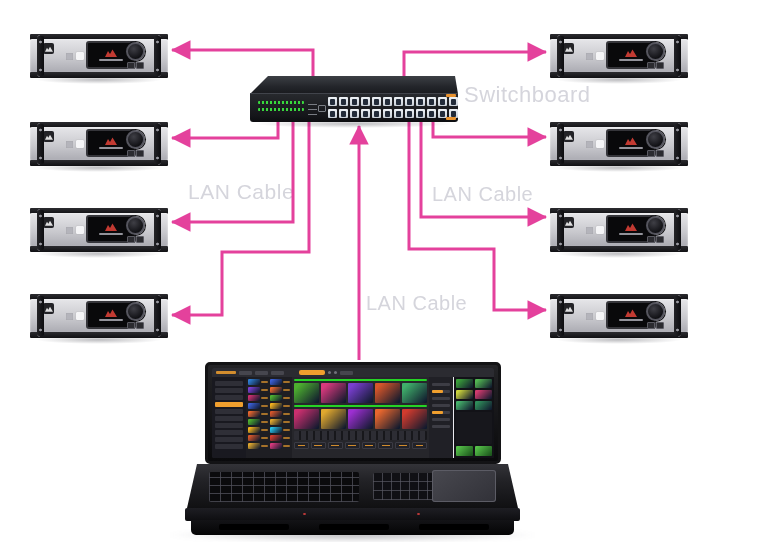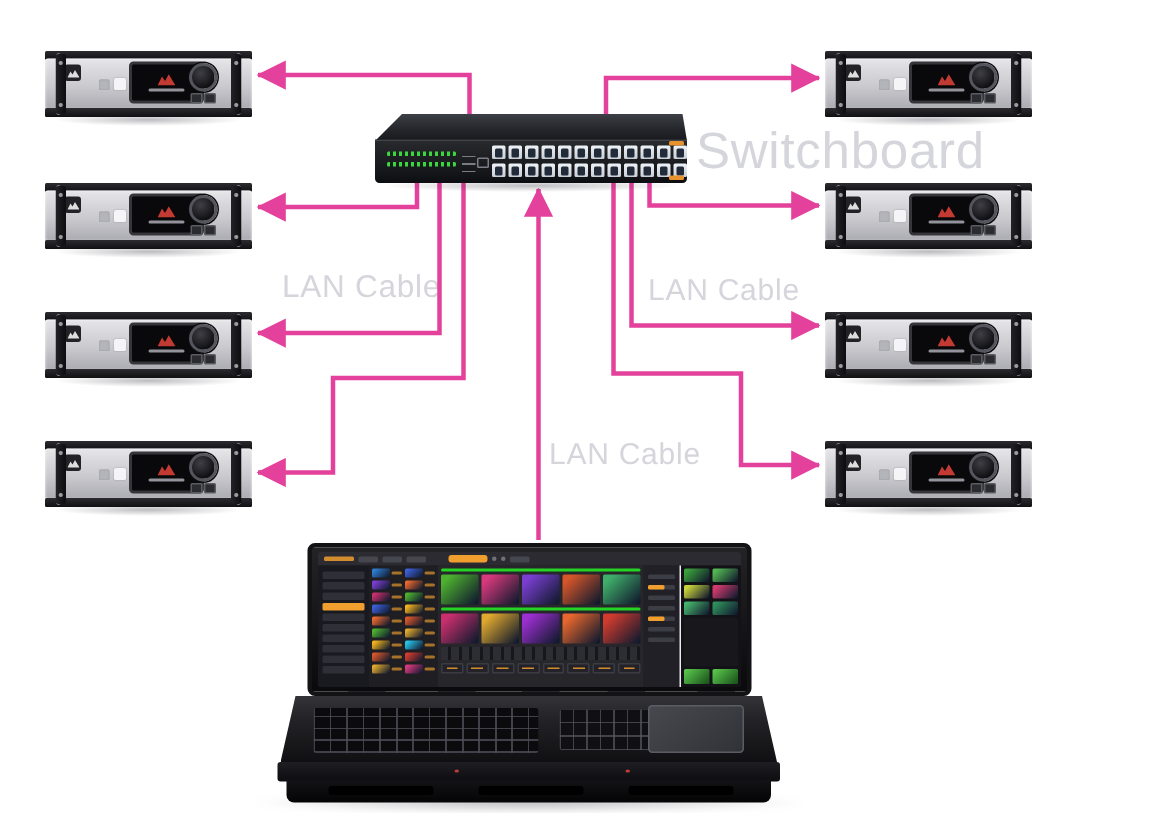--- a/index.html
+++ b/index.html
@@ -1,20 +1,20 @@
 <!DOCTYPE html>
 <html style="--pink: #e4419c; --label: #d5d5dc; --orange: #f09f2e; --green: #25d325; --uplink: #e8922e; --port-face: #eef2f6; --logo-red: #c23a32;"><head>
 <meta charset="utf-8">
 <style>
   html,body{margin:0;padding:0;background:#fff;font-family:"Liberation Sans",sans-serif;}
   .stage{position:relative;width:768px;height:542px;background:#fff;overflow:hidden;}
 
   
   .label{position:absolute;color:var(--label,#d5d5dc);z-index:1;white-space:nowrap;letter-spacing:.5px;}
-  .switchboard-label{left:464px;top:82px;font-size:34px;}
+  .switchboard-label{left:464px;top:82px;font-size:22px;}
   .lan-left{left:188px;top:180px;font-size:21px;}
   .lan-right{left:432px;top:183px;font-size:20px;}
   .lan-center{left:366px;top:292px;font-size:20px;}
 
   
   .connections{position:absolute;left:0;top:0;z-index:2;}
 
   
   .device{position:absolute;width:142px;height:44px;z-index:3;}
   .devices-left .device{left:28px;}

